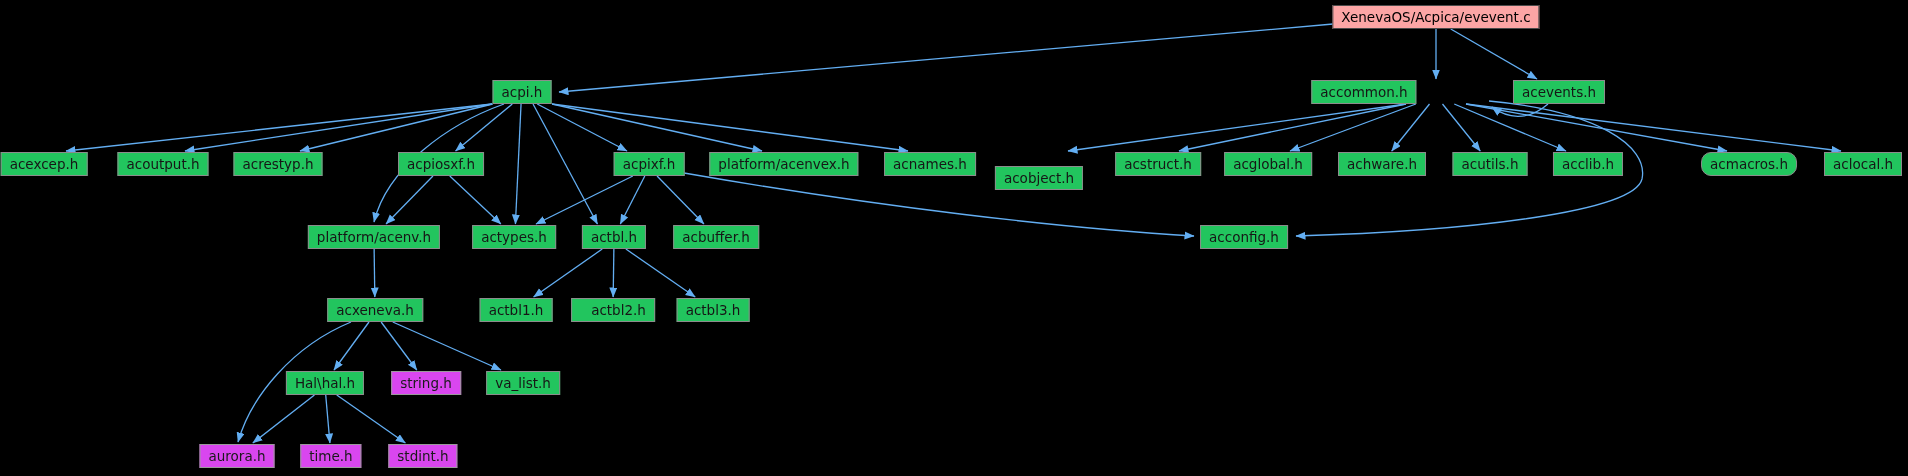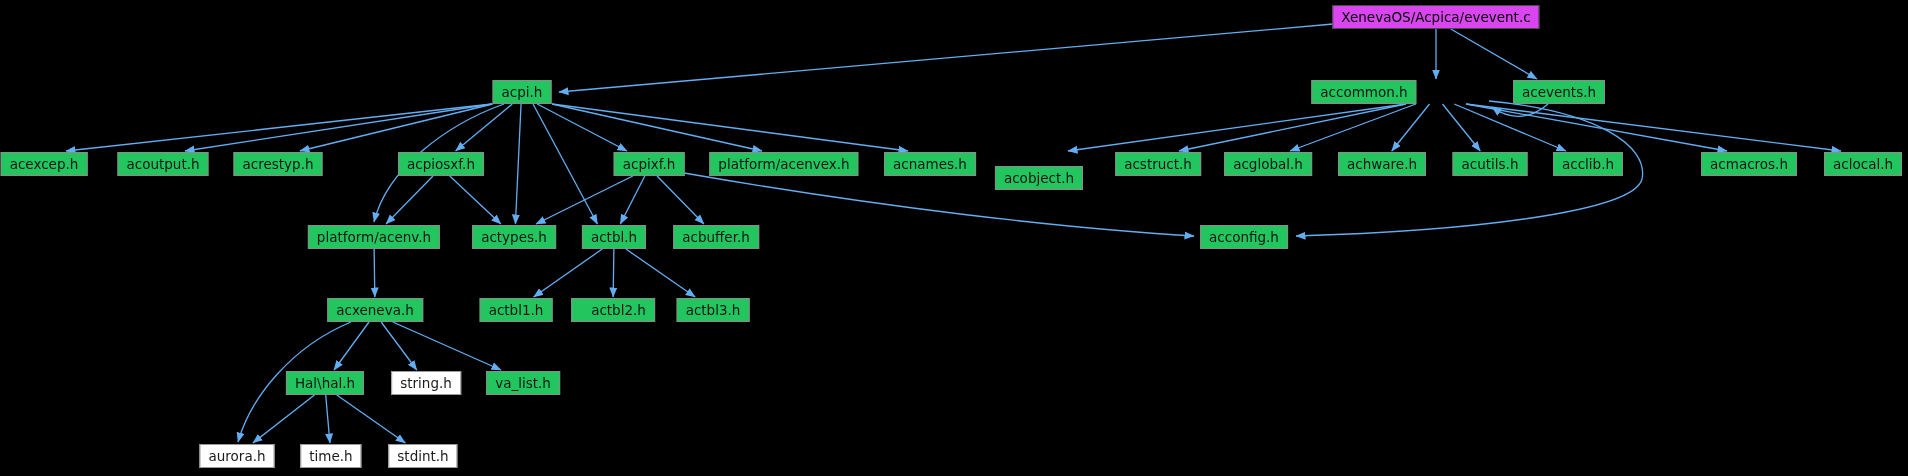--- a/index.html
+++ b/index.html
@@ -3,22 +3,22 @@
 <meta charset="utf-8">
 <style>
   html,body{margin:0;padding:0;background:#000;}
   #canvas{position:relative;width:1908px;height:476px;background:#000;overflow:hidden;
           font-family:"DejaVu Sans","Liberation Sans",sans-serif;}
   #edges{position:absolute;left:0;top:0;z-index:1;}
   .node{position:absolute;transform:translateX(-50%);box-sizing:border-box;height:24px;
         border:1px solid #8C8C8C;background:#22c55e;color:#161616;
         padding:2px 8px 0 8px;font-size:13.5px;line-height:19px;white-space:nowrap;
         text-align:center;z-index:2;}
-  .node.root{background:#d946ef;border-color:#4A4A4A;color:#000;}
-  .node.external{background:#ffffff;border-color:#9A9A9A;color:#1A1A1A;}
+  .node.root{background:#fca5a5;border-color:#4A4A4A;color:#000;}
+  .node.external{background:#d946ef;border-color:#9A9A9A;color:#1A1A1A;}
   .edge{fill:none;stroke:#63AEF2;stroke-width:1.3px;}
 </style>
 </head>
 <body>
 
 <div id="canvas">
   <svg id="edges" width="1908" height="476" viewBox="0 0 1908 476" xmlns="http://www.w3.org/2000/svg">
     <defs>
       <marker id="arrow" markerUnits="userSpaceOnUse" markerWidth="11" markerHeight="9" refX="9.5" refY="4" orient="auto">
         <path d="M0,0 L10,4 L0,8 z" fill="#63AEF2"></path>
@@ -78,21 +78,21 @@
       <div class="node" style="left: 441px; top: 152px;">acpiosxf.h</div>
       <div class="node" style="left: 649px; top: 152px;">acpixf.h</div>
       <div class="node" style="left: 784px; top: 152px;">platform/acenvex.h</div>
       <div class="node" style="left: 930px; top: 152px;">acnames.h</div>
       <div class="node" style="left: 1039px; top: 152px; margin-top: 14px;">acobject.h</div>
       <div class="node" style="left: 1158px; top: 152px;">acstruct.h</div>
       <div class="node" style="left: 1268px; top: 152px;">acglobal.h</div>
       <div class="node" style="left: 1382px; top: 152px;">achware.h</div>
       <div class="node" style="left: 1490px; top: 152px;">acutils.h</div>
       <div class="node" style="left: 1588px; top: 152px;">acclib.h</div>
-      <div class="node" style="left: 1749px; top: 152px;">acmacros.h</div>
+      <div class="node" style="left: 1749px; top: 152px; border-radius: 10px;">acmacros.h</div>
       <div class="node" style="left: 1863px; top: 152px;">aclocal.h</div>
       <div class="node" style="left: 374px; top: 225px;">platform/acenv.h</div>
       <div class="node" style="left: 514px; top: 225px;">actypes.h</div>
       <div class="node" style="left: 614px; top: 225px;">actbl.h</div>
       <div class="node" style="left: 716px; top: 225px;">acbuffer.h</div>
       <div class="node" style="left: 1244px; top: 225px;">acconfig.h</div>
       <div class="node" style="left: 375px; top: 298px;">acxeneva.h</div>
       <div class="node" style="left: 516px; top: 298px;">actbl1.h</div>
       <div class="node" style="left: 613px; top: 298px; padding-left: 19px;">actbl2.h</div>
       <div class="node" style="left: 713px; top: 298px;">actbl3.h</div>

